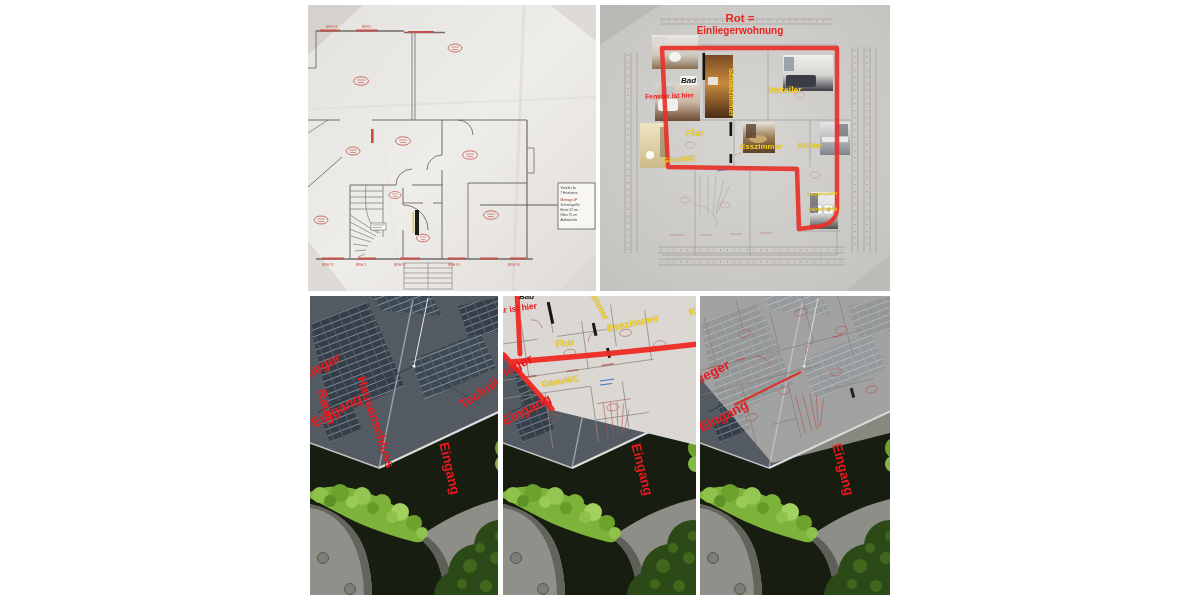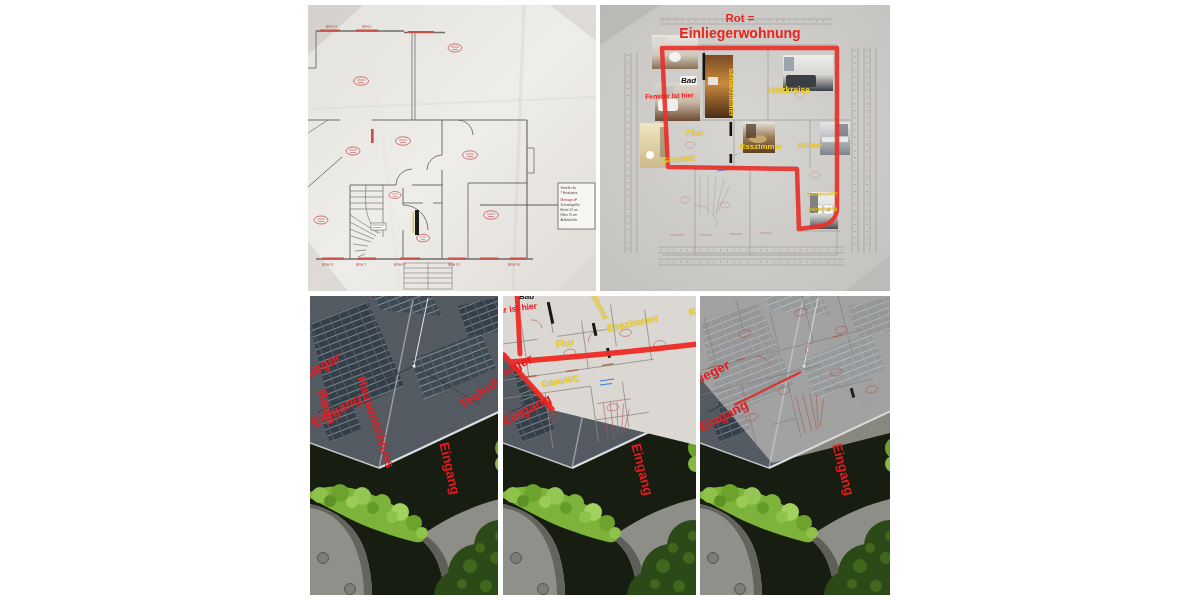--- a/index.html
+++ b/index.html
@@ -336,25 +336,25 @@
         <rect x="210" y="188" width="8" height="20" fill="#3e3e40" opacity=".6"></rect>
       </g>
       <g fill="#121212">
         <rect x="102.5" y="48" width="2.6" height="27"></rect>
         <rect x="129.5" y="117" width="2.6" height="14"></rect>
         <rect x="129.5" y="149" width="2.6" height="9"></rect>
       </g>
       <path d="M62,43 L237,43 L237,203 C237,213 230,219 221,221 L199,224 L197,164 L68,162 Z" fill="none" stroke="#e8312a" stroke-width="4.5" stroke-linejoin="round" opacity=".92"></path>
     </svg>
     <div class="lbl title-red" style="left:60px;top:7px;width:160px;font-size:11.5px;">Rot =</div>
-    <div class="lbl title-red" style="left:60px;top:21px;width:160px;font-size:14px;">Einliegerwohnung</div>
+    <div class="lbl title-red" style="left:60px;top:21px;width:160px;font-size:10px;">Einliegerwohnung</div>
     <div class="lbl black" style="left:80px;top:72px;font-size:8px;"><span class="chip">Bad</span></div>
     <div class="lbl red" style="left:45px;top:88px;font-size:6.8px;transform:rotate(-2deg);">Fenster ist hier</div>
     <div class="lbl yellow" style="left:135px;top:63px;font-size:7.5px;transform:rotate(90deg);">Schlafzimmer</div>
-    <div class="lbl yellow" style="left:168px;top:81px;font-size:8.5px;">Heizkreise</div>
+    <div class="lbl yellow" style="left:168px;top:81px;font-size:8.5px;">Verteiler</div>
     <div class="lbl yellow" style="left:86px;top:123px;font-size:9.5px;">Flur</div>
     <div class="lbl yellow" style="left:140px;top:138px;font-size:8px;">Esszimmer</div>
     <div class="lbl yellow" style="left:198px;top:137px;font-size:8px;">Küche</div>
     <div class="lbl yellow" style="left:62px;top:152px;font-size:7.5px;transform:rotate(-4deg);">GästeWC</div>
     <div class="lbl yellow twoline" style="left:203px;top:178px;width:38px;font-size:4.6px;transform:rotate(-2deg);">
       <div>Gemeinsamer</div>
       <div>Hauseingang</div>
     </div>
   </div>
 

